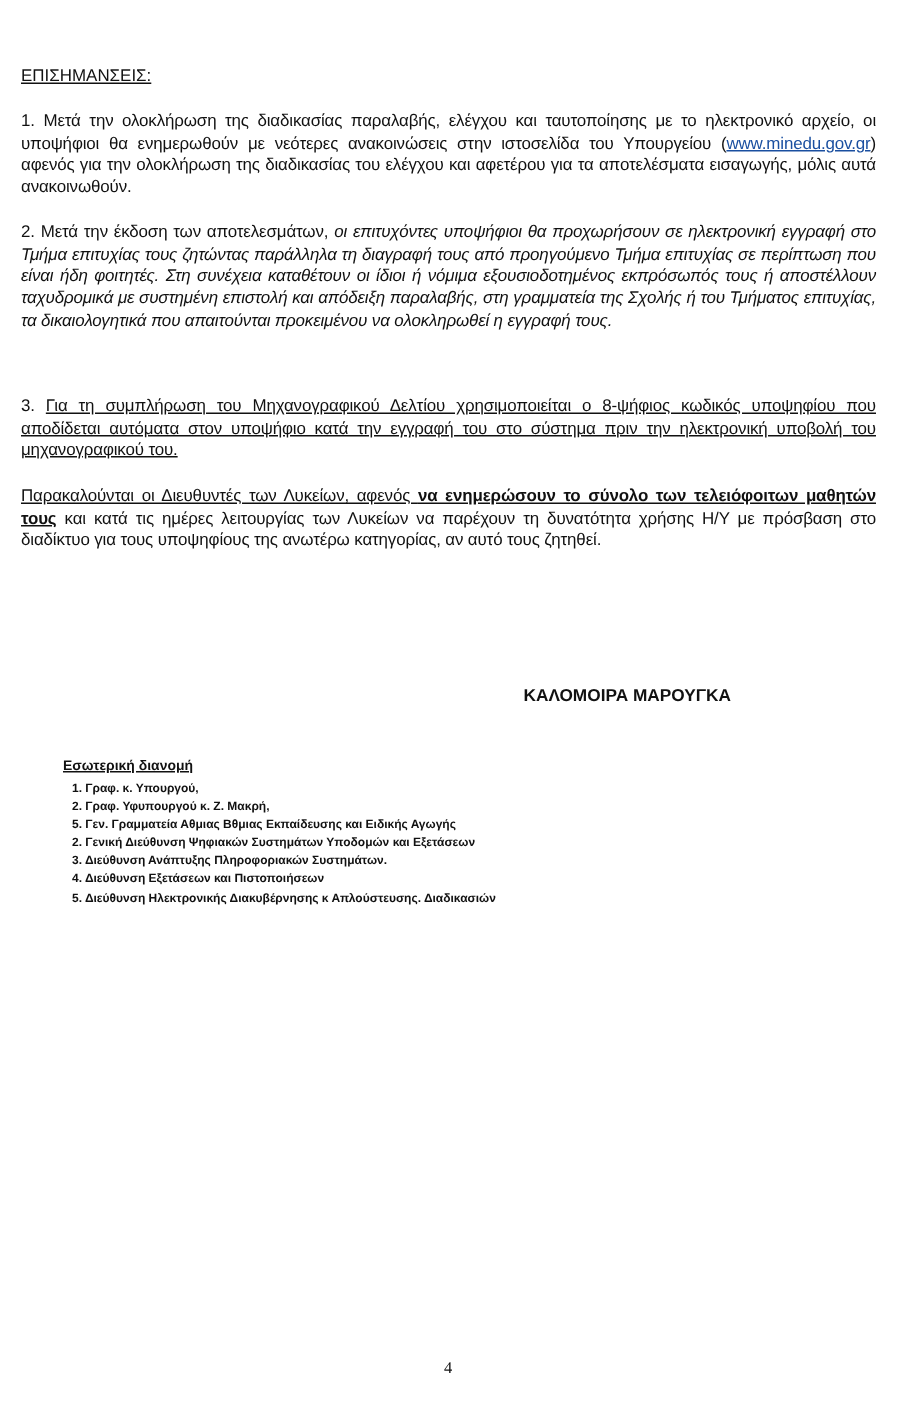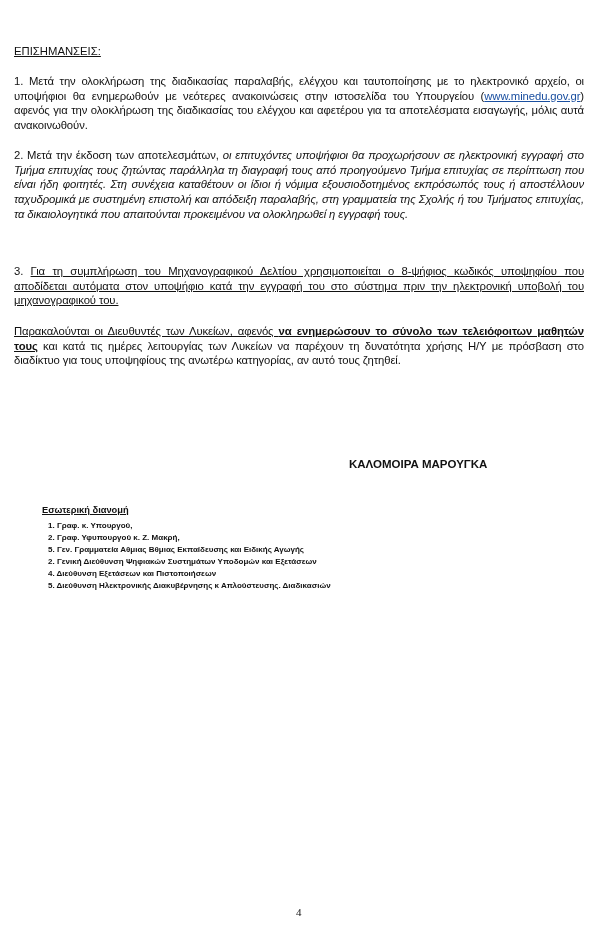--- a/index.html
+++ b/index.html
@@ -42,18 +42,19 @@
   </div>
 
   <div class="sig" style="left:349px; top:458px;">ΚΑΛΟΜΟΙΡΑ ΜΑΡΟΥΓΚΑ</div>
 
   <div class="distrib-title">Εσωτερική διανομή</div>
   <ul class="distrib">
     <li>1. Γραφ. κ. Υπουργού,</li>
     <li>2. Γραφ. Υφυπουργού κ. Ζ. Μακρή,</li>
     <li>5. Γεν. Γραμματεία Αθμιας Βθμιας Εκπαίδευσης και Ειδικής Αγωγής</li>
     <li>2. Γενική Διεύθυνση Ψηφιακών Συστημάτων Υποδομών και Εξετάσεων</li>
+    <li>3. Διεύθυνση Ανάπτυξης Πληροφοριακών Συστημάτων.</li>
     <li>4. Διεύθυνση Εξετάσεων και Πιστοποιήσεων</li>
     <li>5. Διεύθυνση Ηλεκτρονικής Διακυβέρνησης κ Απλούστευσης. Διαδικασιών</li>
   </ul>
 
   <div class="pagenum">4</div>
 </div>
 
 </body></html>

